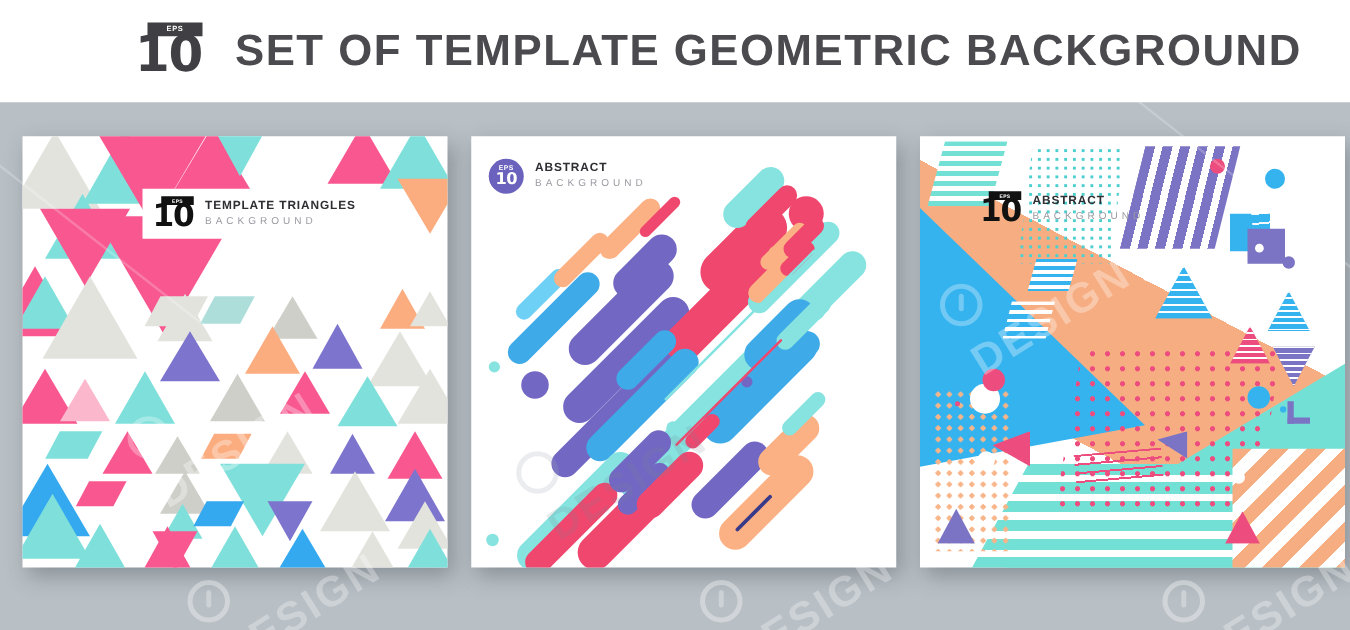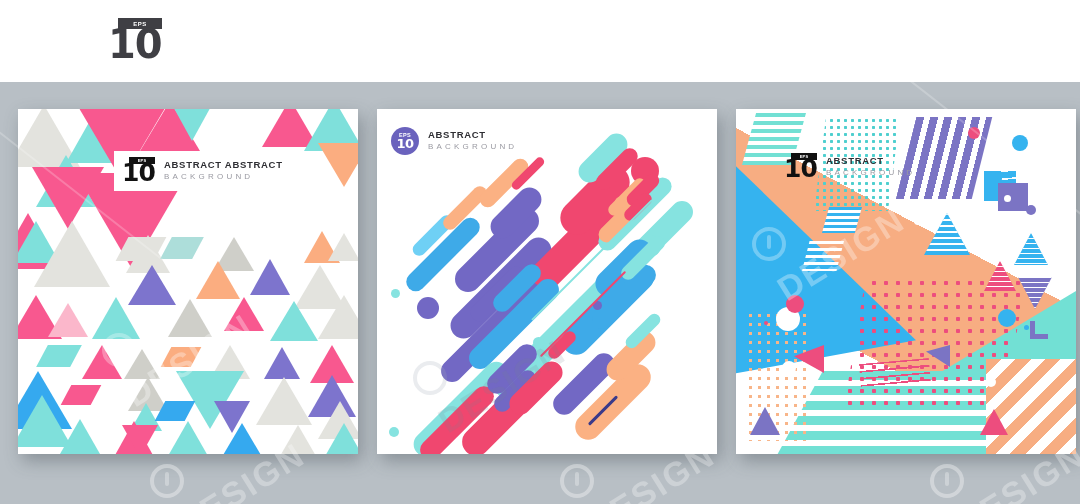--- a/index.html
+++ b/index.html
@@ -120,20 +120,21 @@
 </style>
 </head>
 <body>
 
 <div class="header">
   <div class="header-inner">
     <div class="eps-badge-dark">
       <span class="eps-tag">EPS</span>
       <span class="eps-ten">10</span>
     </div>
+    <div class="header-title">SET OF TEMPLATE GEOMETRIC BACKGROUND</div>
   </div>
 </div>
 
 <div class="stage">
 
 <div class="card" id="card-1">
   <div class="card-inner">
 
     <div class="tri" style="left:-10px;top:-4px;border-left:36px solid transparent;border-right:36px solid transparent;border-bottom:62px solid #e3e3de;"></div>
     <div class="tri" style="left:48px;top:-6px;border-left:34px solid transparent;border-right:34px solid transparent;border-bottom:60px solid #7fe0db;"></div>
@@ -200,21 +201,21 @@
     <div class="tri" style="left:258px;top:316px;border-left:22px solid transparent;border-right:22px solid transparent;border-bottom:38px solid #e3e3de;"></div>
     <div class="tri" style="left:302px;top:314px;border-left:24px solid transparent;border-right:24px solid transparent;border-bottom:42px solid #7fe0db;"></div>
 
     <div class="lbl-white-box" style="left:96px;top:42px;width:160px;height:40px;"></div>
     <div class="label-block" style="left:104px;top:48px;">
       <div class="mini-badge-dark">
         <span class="t">EPS</span>
         <span class="n">10</span>
       </div>
       <div class="label-texts">
-        <div class="label-main">ABSTRACT ABSTRACT</div>
+        <div class="label-main">TEMPLATE TRIANGLES</div>
         <div class="label-sub">BACKGROUND</div>
       </div>
     </div>
 
     <div class="wm-ring" style="left:84px;top:224px;"></div>
     <div class="wm" style="left:100px;top:232px;">DESIGN</div>
   </div>
 </div>
 
 <div class="card" id="card-2">

